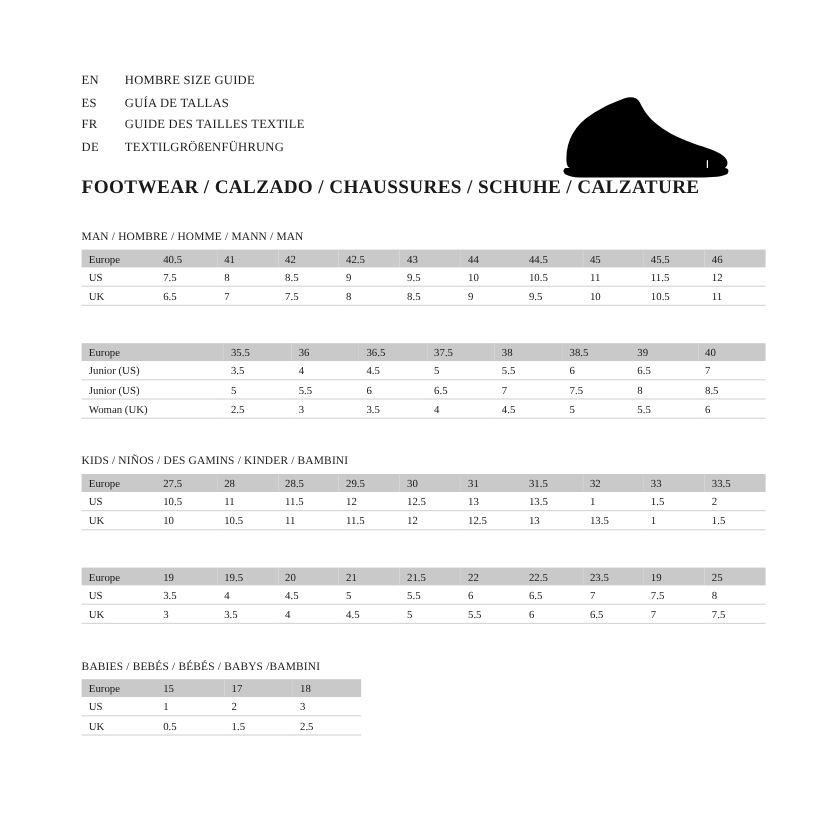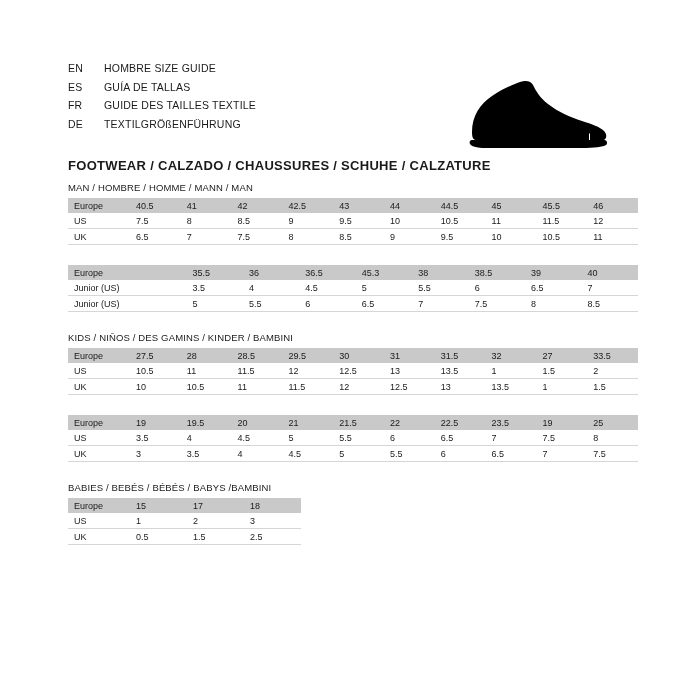--- a/index.html
+++ b/index.html
@@ -13,20 +13,21 @@
     font-family: "Liberation Sans", sans-serif;
     color: #1a1a1a;
     overflow: hidden;
   }
   .page {
     position: relative;
     width: 700px;
     height: 700px;
     box-sizing: border-box;
     padding: 62px 62px 0 68px;
+    font-family: Liberation Serif, serif;
   }
 
   
   .header {
     position: relative;
     height: 100px;
   }
   .lang-list {
     list-style: none;
     margin: 0;
@@ -52,31 +53,31 @@
   
   .shoe {
     position: absolute;
     right: 24px;
     top: 14px;
     width: 200px;
     height: 78px;
   }
 
   .section-title {
-    font-size: 13px;
+    font-size: 16px;
     font-weight: bold;
     letter-spacing: 0.3px;
-    margin-top: 22px;
+    margin-top: 12px;
     margin-bottom: 0;
     color: #1a1a1a;
   }
 
   
   .block {
-    margin-top: 20px;
+    margin-top: 31px;
   }
   .block-title {
     font-size: 9.5px;
     letter-spacing: 0.15px;
     color: #1a1a1a;
     margin-bottom: 5px;
   }
   table.size-table {
     border-collapse: collapse;
     table-layout: fixed;
@@ -212,21 +213,21 @@
             <col style="width: 56.4444px;">
             <col style="width: 56.4444px;">
           </colgroup>
           <tbody>
             <tr class="head-row">
               <td class="label-cell">Europe</td>
               <td></td>
               <td>35.5</td>
               <td>36</td>
               <td>36.5</td>
-              <td>45.3</td>
+              <td>37.5</td>
               <td>38</td>
               <td>38.5</td>
               <td>39</td>
               <td>40</td>
             </tr>
             <tr class="body-row first">
               <td class="label-cell">Junior (US)</td>
               <td></td>
               <td>3.5</td>
               <td>4</td>
@@ -241,20 +242,32 @@
               <td class="label-cell">Junior (US)</td>
               <td></td>
               <td>5</td>
               <td>5.5</td>
               <td>6</td>
               <td>6.5</td>
               <td>7</td>
               <td>7.5</td>
               <td>8</td>
               <td>8.5</td>
+            </tr>
+            <tr class="body-row">
+              <td class="label-cell">Woman (UK)</td>
+              <td></td>
+              <td>2.5</td>
+              <td>3</td>
+              <td>3.5</td>
+              <td>4</td>
+              <td>4.5</td>
+              <td>5</td>
+              <td>5.5</td>
+              <td>6</td>
             </tr>
           </tbody>
         </table>
       </div>
       <div class="block">
         <div class="block-title">KIDS / NIÑOS / DES GAMINS / KINDER / BAMBINI</div>
         <table class="size-table" style="width: 570px;">
           <colgroup>
             <col style="width: 62px;">
             <col style="width: 50.8px;">
@@ -272,21 +285,21 @@
             <tr class="head-row">
               <td class="label-cell">Europe</td>
               <td>27.5</td>
               <td>28</td>
               <td>28.5</td>
               <td>29.5</td>
               <td>30</td>
               <td>31</td>
               <td>31.5</td>
               <td>32</td>
-              <td>27</td>
+              <td>33</td>
               <td>33.5</td>
             </tr>
             <tr class="body-row first">
               <td class="label-cell">US</td>
               <td>10.5</td>
               <td>11</td>
               <td>11.5</td>
               <td>12</td>
               <td>12.5</td>
               <td>13</td>

